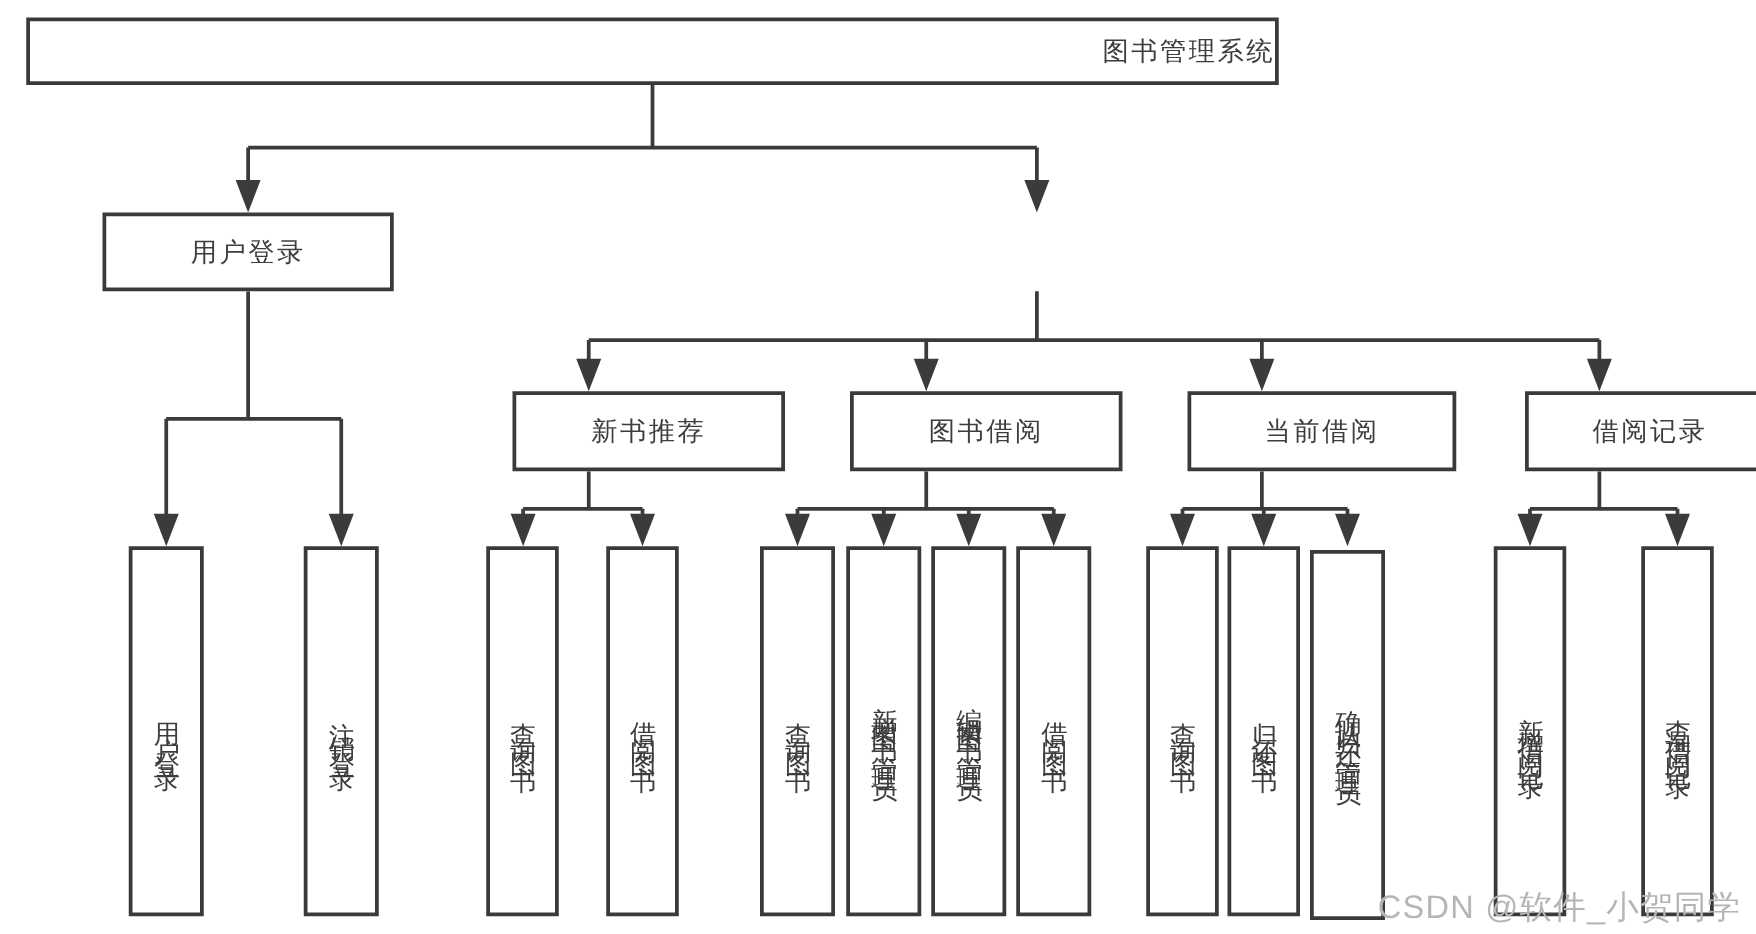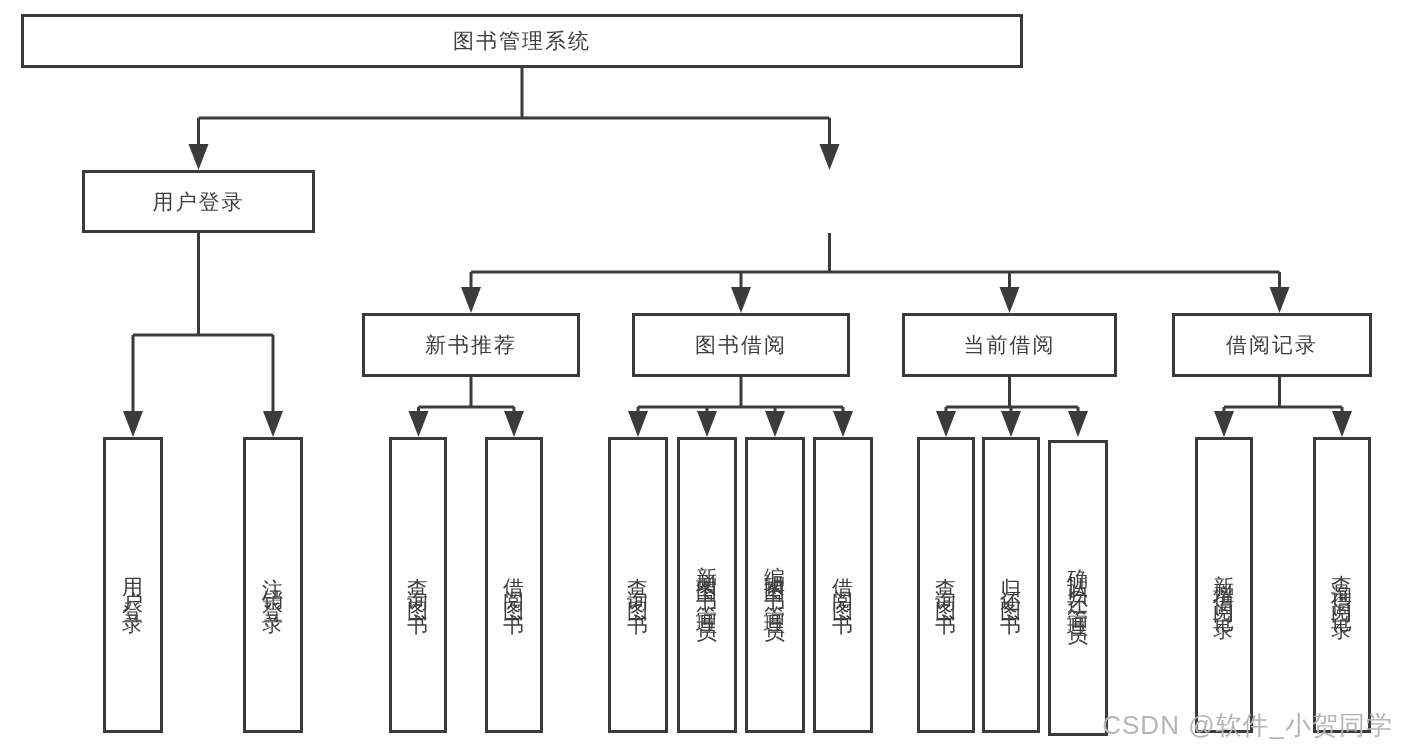--- a/index.html
+++ b/index.html
@@ -20,24 +20,24 @@
     position:absolute;
     box-sizing:border-box;
     background:#ffffff;
     border:3px solid #3a3a3a;
     display:flex;align-items:center;justify-content:center;
     color:#3d3d3d;
     font-size:21px;
     letter-spacing:2px;
     white-space:nowrap;
   }
-  .root{left:21px;top:14px;width:1002px;height:54px;}
+  .root{left:21px;top:14px;width:1002px;height:54px;justify-content:flex-end;}
   .lv2a{left:82px;top:170px;width:233px;height:63px;}
   .lv2b{left:712px;top:170px;width:235px;height:63px;}
-  .lv3{top:313px;height:64px;}
+  .lv3{top:313px;height:64px;margin-left:48px;}
   .lv3a{left:362px;width:218px;}
   .lv3b{left:632px;width:218px;}
   .lv3c{left:902px;width:215px;}
   .lv3d{left:1172px;width:200px;}
 
   
   .vbox{
     position:absolute;
     top:437px;height:296px;
     box-sizing:border-box;

